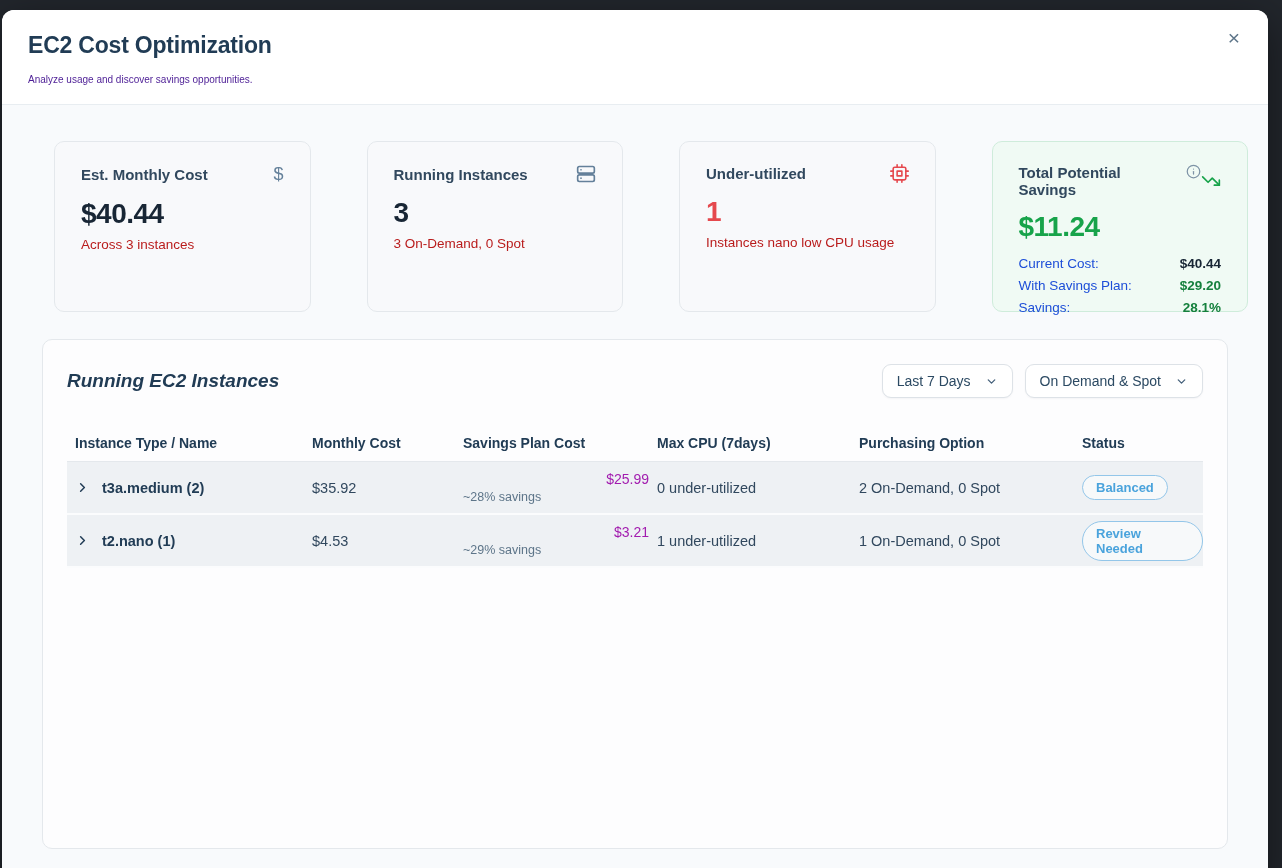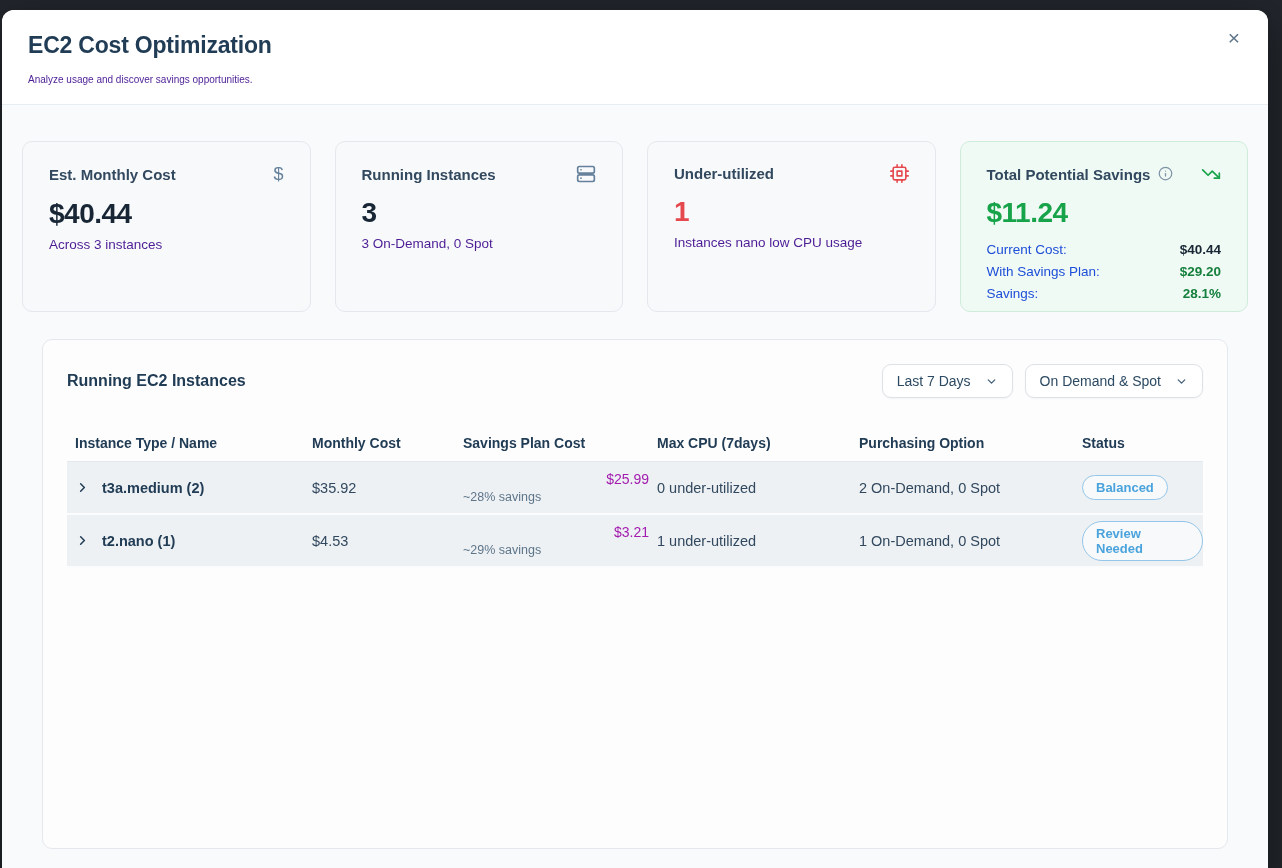--- a/index.html
+++ b/index.html
@@ -27,46 +27,46 @@
     background:none; border:none; cursor:pointer;
     font-size:21px; line-height:28px; color:#5d7589; text-align:center;
     font-family:"Liberation Sans","DejaVu Sans",sans-serif;
   }
   .modal-body { padding:36px 20px 0; }
 
   
   .cards { display:flex; gap:24px; }
   .card {
     flex:1; height:171px; background:#f8f9fb;
-    border:1px solid #e4e8ec; border-radius:10px; padding:22px 26px;
+    border:1px solid #e4e8ec; border-radius:10px; padding:22px 26px;margin-left:32px;
   }
   .card.savings { background:#f0faf4; border-color:#cfecdb; }
   .card-head { display:flex; justify-content:space-between; align-items:center; }
   .card-title-wrap { display:flex; align-items:flex-start; gap:8px; }
   .card-title { font-size:15px; font-weight:700; color:#31485e; }
   .dollar-glyph { font-size:18px; color:#64809a; font-weight:400; }
   .card-value { font-size:28px; font-weight:700; color:#182635; margin-top:13px; letter-spacing:-.5px; }
   .card-value.red { color:#e5484d; }
   .card-value.green { color:#17a34a; }
-  .card-caption { font-size:13.5px; color:#4c1d95; margin-top:7px; }
+  .card-caption { font-size:13.5px; color:#b91c1c; margin-top:7px; }
   .savings-rows { margin-top:13px; display:flex; flex-direction:column; gap:7px; }
   .srow { display:flex; justify-content:space-between; font-size:13.5px; }
   .srow-label { color:#1d4ed8; }
   .srow-value { font-weight:700; color:#182635; }
   .srow-value.green { color:#15803d; }
   svg.icon { display:block; }
 
   
   .table-card {
     margin:27px 20px 0; height:510px;
     background:#fdfdfe; border:1px solid #e4e8ec; border-radius:10px;
     padding:24px;
   }
   .section-head { display:flex; justify-content:space-between; align-items:center; }
-  .section-title { font-size:16px; font-weight:700; color:#213c55; }
+  .section-title { font-size:19px; font-weight:700; color:#213c55;font-style:italic; }
   .filters { display:flex; gap:12px; }
   .filter-btn {
     display:flex; align-items:center; gap:14px;
     background:#ffffff; border:1px solid #dde2e7; border-radius:9px;
     padding:8px 14px; font-size:14px; color:#2c4a63; cursor:pointer;
     box-shadow:0 1px 2px rgba(16,24,40,.04);
     font-family:"Liberation Sans","DejaVu Sans",sans-serif;
   }
   .table { margin-top:26px; }
   .trow {

